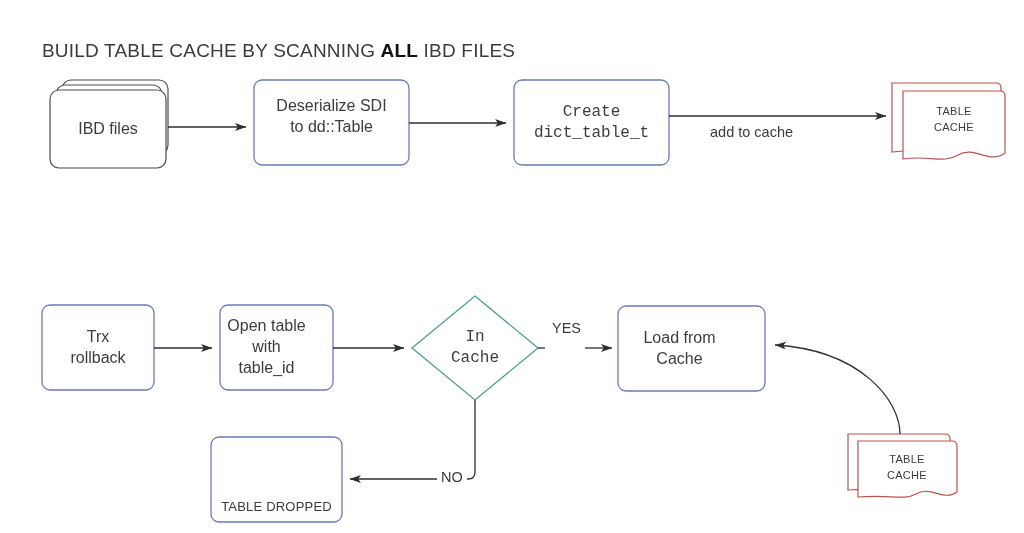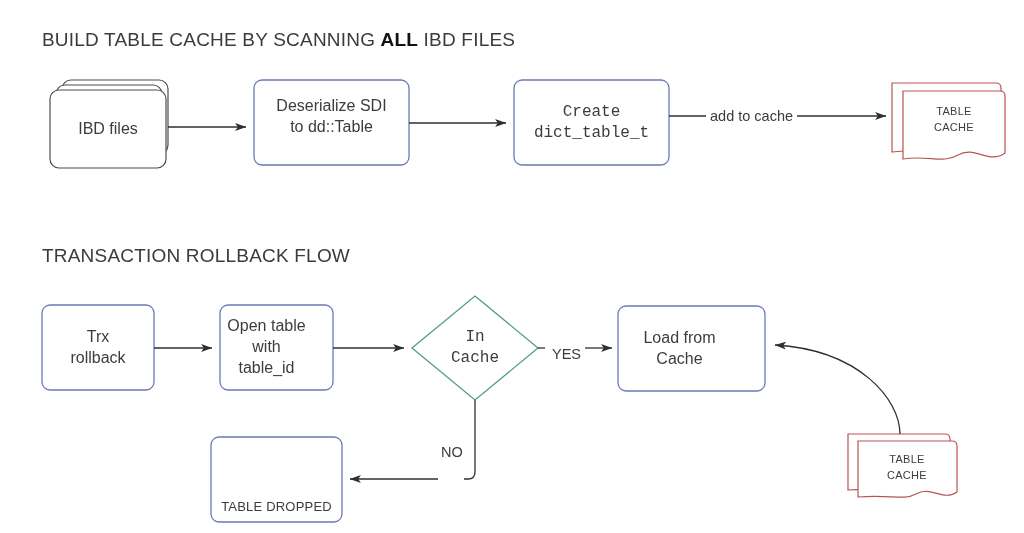--- a/index.html
+++ b/index.html
@@ -71,25 +71,24 @@
     padding: 0 4px;
     white-space: nowrap;
     text-align: center;
   }
 </style>
 </head>
 <body>
 
 <div id="diagram-root">
 
-  <div class="section-title" style="left:42px; top:29px;">
+  <div class="section-title" style="left:42px; top:40px;">
     <span>BUILD TABLE CACHE BY SCANNING </span><span class="strong">ALL</span><span> IBD FILES</span>
   </div>
 
-  <div class="section-title" style="left:42px; top:245px;">TRANSACTION ROLLBACK FLOW</div>
 
   <svg class="canvas" viewBox="0 0 1024 533">
     <defs>
       <marker id="arrow" markerWidth="10" markerHeight="10" refX="8.4" refY="3.4" orient="auto" markerUnits="strokeWidth">
         <path d="M0,0.4 L8.6,3.4 L0,6.4 L2.1,3.4 Z" fill="#2f2f2f"></path>
       </marker>
     </defs>
 
     <g>
       <rect x="62" y="80" width="106" height="74" rx="9" ry="9" fill="#ffffff" stroke="#4d4d4d" stroke-width="1.2"></rect>
@@ -146,37 +145,37 @@
 
   <div class="node-label" style="left:254px; top:80px; width:155px; height:74px;">Deserialize SDI
 to dd::Table</div>
 
   <div class="node-label" style="left:514px; top:80px; width:155px; height:85px;font-family:Liberation Mono, monospace;">Create
 dict_table_t</div>
 
   <div class="node-label cache" style="left:905px; top:91px; width:98px; height:58px;">TABLE
 CACHE</div>
 
-  <div class="edge-label" style="left:706px; top:108px;">add to cache</div>
+  <div class="edge-label" style="left:706px; top:124px;">add to cache</div>
 
   <div class="node-label" style="left:42px; top:305px; width:112px; height:85px;">Trx
 rollback</div>
 
   <div class="node-label" style="left:220px; top:305px; width:93px; height:85px;">Open table
 with
 table_id</div>
 
   <div class="node-label" style="left:437px; top:320px; width:76px; height:56px;font-family:Liberation Mono, monospace;">In
 Cache</div>
 
   <div class="node-label" style="left:618px; top:306px; width:123px; height:85px;">Load from
 Cache</div>
 
   <div class="node-label small" style="left:211px; top:437px; width:131px; height:85px;margin-top:28px;">TABLE DROPPED</div>
 
   <div class="node-label cache" style="left:860px; top:441px; width:94px; height:54px;">TABLE
 CACHE</div>
 
-  <div class="edge-label" style="left:548px; top:346px;">YES</div>
+  <div class="edge-label" style="left:548px; top:320px;">YES</div>
 
-  <div class="edge-label" style="left:437px; top:444px;">NO</div>
+  <div class="edge-label" style="left:437px; top:469px;">NO</div>
 
 </div>
 
 </body></html>

